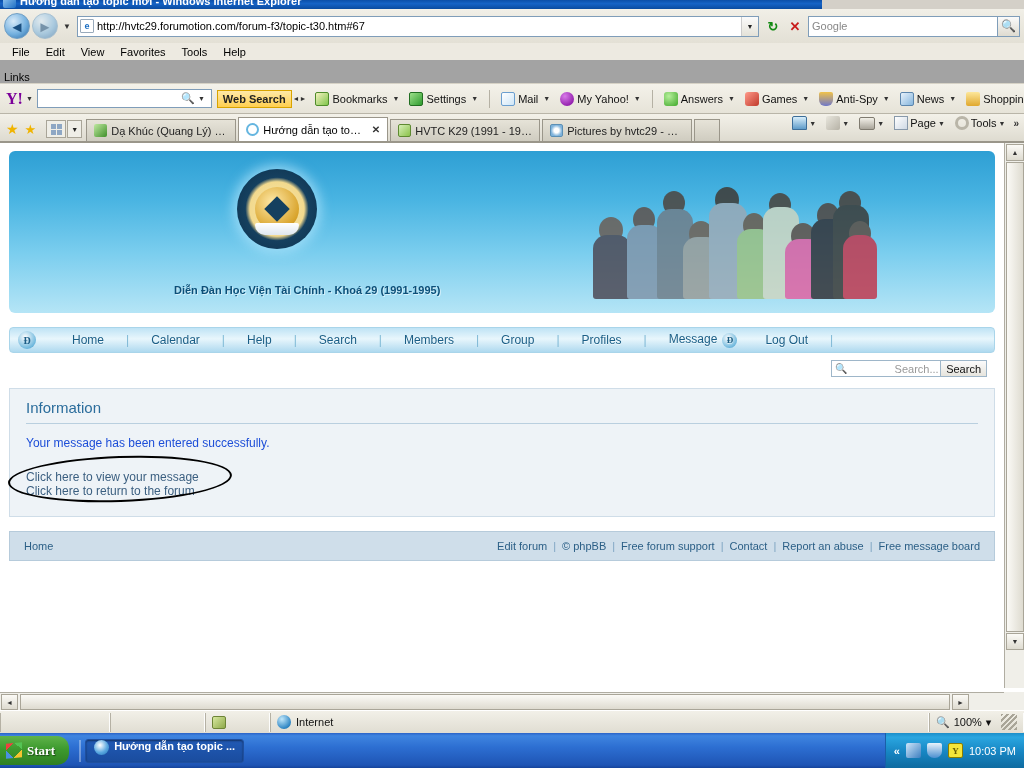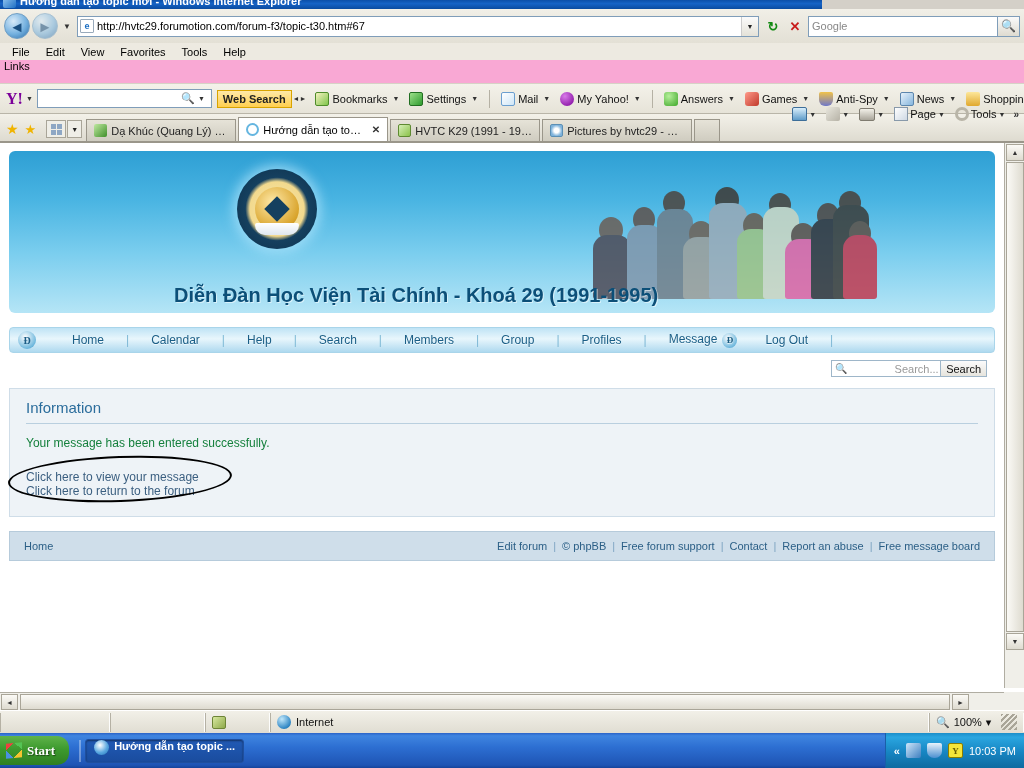--- a/index.html
+++ b/index.html
@@ -85,21 +85,21 @@
   
   .menubar {
     position: absolute; top: 43px; left: 0; width: 1024px; height: 17px;
     background: #edeae1; display: flex; align-items: center; padding-left: 4px;
   }
   .menubar .mi { padding: 1px 8px; font-size: 11px; color: #000; }
 
   
   .linksbar {
     position: absolute; top: 60px; left: 0; width: 1024px; height: 24px;
-    background: #f9a8d4; display: flex; align-items: flex-start; padding-left: 4px;
+    background: #a3a3a3; display: flex; align-items: flex-end; padding-left: 4px;
     border-bottom: 1px solid #d6d2c6;
   }
   .linksbar .lk { font-size: 11px; color: #000; }
 
   
   .ytoolbar {
     position: absolute; top: 84px; left: 0; width: 1024px; height: 30px;
     background: linear-gradient(to bottom,#f4f2ea,#e6e3d8);
     display: flex; align-items: center; border-bottom: 1px solid #b9b5a8;
     padding-left: 2px; white-space: nowrap;
@@ -172,21 +172,21 @@
   .tab .tclose { font-weight: bold; font-size: 10px; color: #333; margin-left: 2px; }
   .tfav { width: 13px; height: 13px; flex: 0 0 auto; border-radius: 2px; }
   .fav-green { background: linear-gradient(135deg,#bfe9a0,#3f8f2a); }
   .fav-ring { background: #fff; border: 2px solid #66b6e0; border-radius: 50%; }
   .fav-speech { background: linear-gradient(135deg,#d6f0b8,#8bc24a); border:1px solid #5e8a31; border-radius:2px; }
   .fav-photo { background: radial-gradient(circle at 50% 50%,#ffffff 30%,#7fb3db 70%); border:1px solid #5b8fb5; border-radius:2px; }
   .tab-empty {
     width: 26px; height: 22px; border: 1px solid #9a968a; border-bottom: none;
     background: linear-gradient(to bottom,#e6e3d8,#cfccc0); flex: 0 0 auto; margin-right: 4px;
   }
-  .tb-right { margin-left: auto; display: flex; align-items: center; padding-bottom: 20px; flex: 0 0 auto; justify-content: space-between; }
+  .tb-right { margin-left: auto; display: flex; align-items: center; padding-bottom: 11px; flex: 0 0 auto; justify-content: space-between; }
   .tbr-item { display: flex; align-items: center; gap: 2px; padding: 0 5px; font-size: 11px; color: #111; }
   .tbr-caret { font-size: 7px; color: #333; }
   .ic-home { width:15px; height:14px; background: linear-gradient(to bottom,#d8eefb,#5f9cc9); border:1px solid #3d6e99; border-radius:2px 2px 0 0; }
   .ic-feed { width:14px; height:14px; background: linear-gradient(135deg,#e8e6dd,#b6b2a6); border-radius:2px; }
   .ic-print { width:16px; height:13px; background: linear-gradient(to bottom,#f2f0e8,#a9a59a); border:1px solid #7f7b70; border-radius:2px; }
   .ic-page { width:14px; height:14px; background: linear-gradient(135deg,#ffffff,#cfd9e4); border:1px solid #8899aa; }
   .ic-tools { width:14px; height:14px; border: 3px solid #b9b5a8; border-radius: 50%; }
   .tb-chev { font-size: 10px; font-weight: bold; color: #333; padding: 0 5px 0 3px; }
 
   
@@ -221,21 +221,21 @@
   .banner-logo .inner:after {
     content: ""; position: absolute; left: 13px; top: 13px; width: 18px; height: 18px;
     background: #15405f; transform: rotate(45deg);
   }
   .banner-logo .book {
     position: absolute; bottom: 14px; left: 50%; transform: translateX(-50%);
     width: 44px; height: 12px; background: linear-gradient(to bottom,#ffffff,#dfe7ef);
     border-radius: 2px 2px 10px 10px;
   }
   .banner-title {
-    position: absolute; left: 165px; top: 133px; font-size: 20px; font-weight: bold;
+    position: absolute; left: 165px; top: 133px; font-size: 11px; font-weight: bold;
     color: #0c4f78; font-family: "Liberation Sans", sans-serif;
     text-shadow: 1px 1px 0 rgba(255,255,255,.55);
     white-space: nowrap;
   }
   .banner-photo {
     position: absolute; right: 128px; top: 20px; width: 276px; height: 128px;
     opacity: .82;
   }
   .banner-photo .p {
     position: absolute; bottom: 0; border-radius: 14px 14px 3px 3px;
@@ -294,21 +294,21 @@
 
   
   .infopanel {
     margin-top: 11px; background: #eef3f7; border: 1px solid #cfdde8;
     padding: 10px 16px 18px;
   }
   .info-title {
     color: #2b6d9c; font-size: 15px; padding-bottom: 7px;
     border-bottom: 1px solid #b9cfdf; margin-bottom: 12px;
   }
-  .info-msg { color: #15803d; font-size: 12px; margin-bottom: 20px; }
+  .info-msg { color: #1d4ed8; font-size: 12px; margin-bottom: 20px; }
   .info-link { color: #3b5f80; font-size: 12px; display: block; margin-bottom: 19px; text-decoration: none; }
   .info-link:last-child { margin-bottom: 0; }
   .ellipse-wrap { position: relative; }
   .ellipse {
     position: absolute; left: -18px; top: -14px; width: 224px; height: 46px;
     border: 2px solid #000; border-radius: 50%;
     transform: rotate(-2deg);
     pointer-events: none;
   }
 

